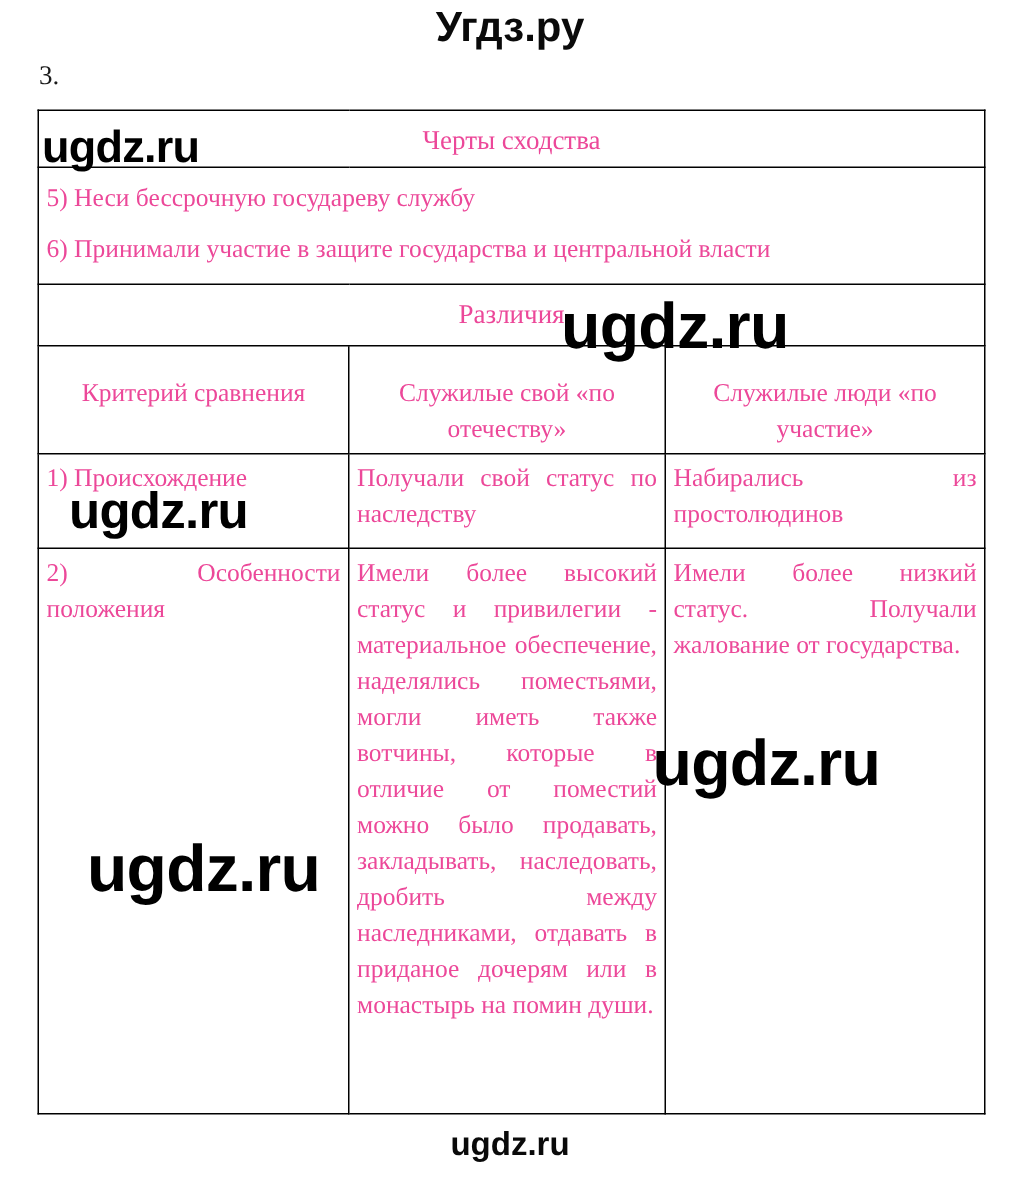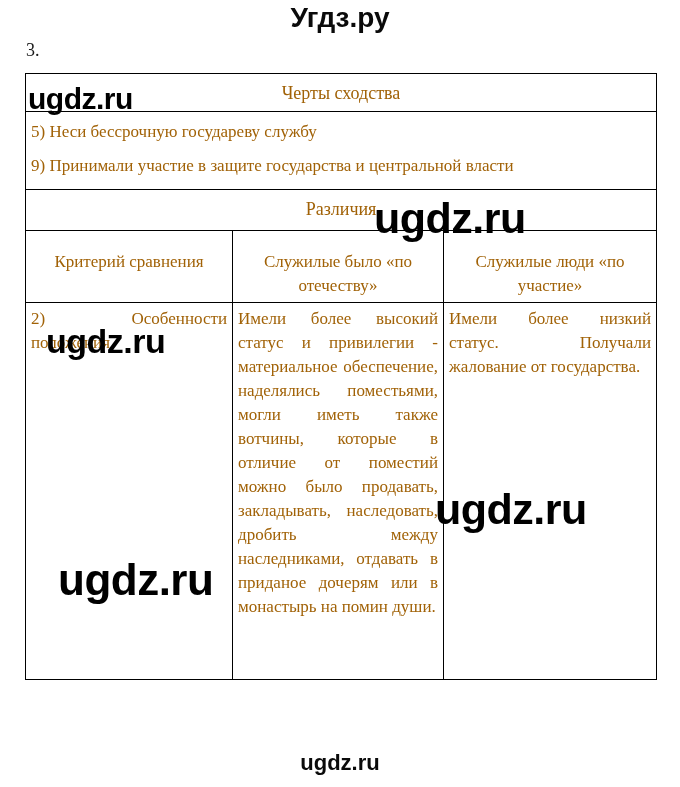--- a/index.html
+++ b/index.html
@@ -33,21 +33,21 @@
     top: 73px; left: 25px;
     width: 631px;
     border-collapse: collapse;
     table-layout: fixed;
   }
   table.cmp td {
     border: 1.5px solid #000000;
     vertical-align: top;
     font-size: 17px;
     line-height: 24px;
-    color: #a16207;
+    color: #ec4899;
     padding: 4px 5px;
     overflow: hidden;
     margin-left: 17px;
   }
   td.center { text-align: center; }
   td.justify { text-align: justify; }
   tr.rowA td { height: 38px; font-size: 18px; padding-top: 7px; }
   tr.rowB td { height: 78px; padding-top: 8px; }
   tr.rowB p + p { margin-top: 10px; }
   tr.rowC td { height: 41px; font-size: 18px; padding-top: 7px; }
@@ -94,30 +94,35 @@
       <col style="width:211px">
       <col style="width:213px">
     </colgroup>
     <tbody>
       <tr class="rowA">
         <td colspan="3" class="center">Черты сходства</td>
       </tr>
       <tr class="rowB">
         <td colspan="3">
           <p>5) Неси бессрочную государеву службу</p>
-          <p>9) Принимали участие в защите государства и центральной власти</p>
+          <p>6) Принимали участие в защите государства и центральной власти</p>
         </td>
       </tr>
       <tr class="rowC">
         <td colspan="3" class="center">Различия</td>
       </tr>
       <tr class="rowD">
         <td class="center">Критерий сравнения</td>
-        <td class="center">Служилые было «по отечеству»</td>
+        <td class="center">Служилые свой «по отечеству»</td>
         <td class="center">Служилые люди «по участие»</td>
+      </tr>
+      <tr class="rowE">
+        <td>1) Происхождение</td>
+        <td class="justify">Получали свой статус по наследству</td>
+        <td class="justify">Набирались из простолюдинов</td>
       </tr>
       <tr class="rowF">
         <td class="justify">2) Особенности положения</td>
         <td class="justify">Имели более высокий статус и привилегии - материальное обеспечение, наделялись поместьями, могли иметь также вотчины, которые в отличие от поместий можно было продавать, закладывать, наследовать, дробить между наследниками, отдавать в приданое дочерям или в монастырь на помин души.</td>
         <td class="justify">Имели более низкий статус. Получали жалование от государства.</td>
       </tr>
     </tbody>
   </table>
 
   <div class="wm wm1">ugdz.ru</div>

